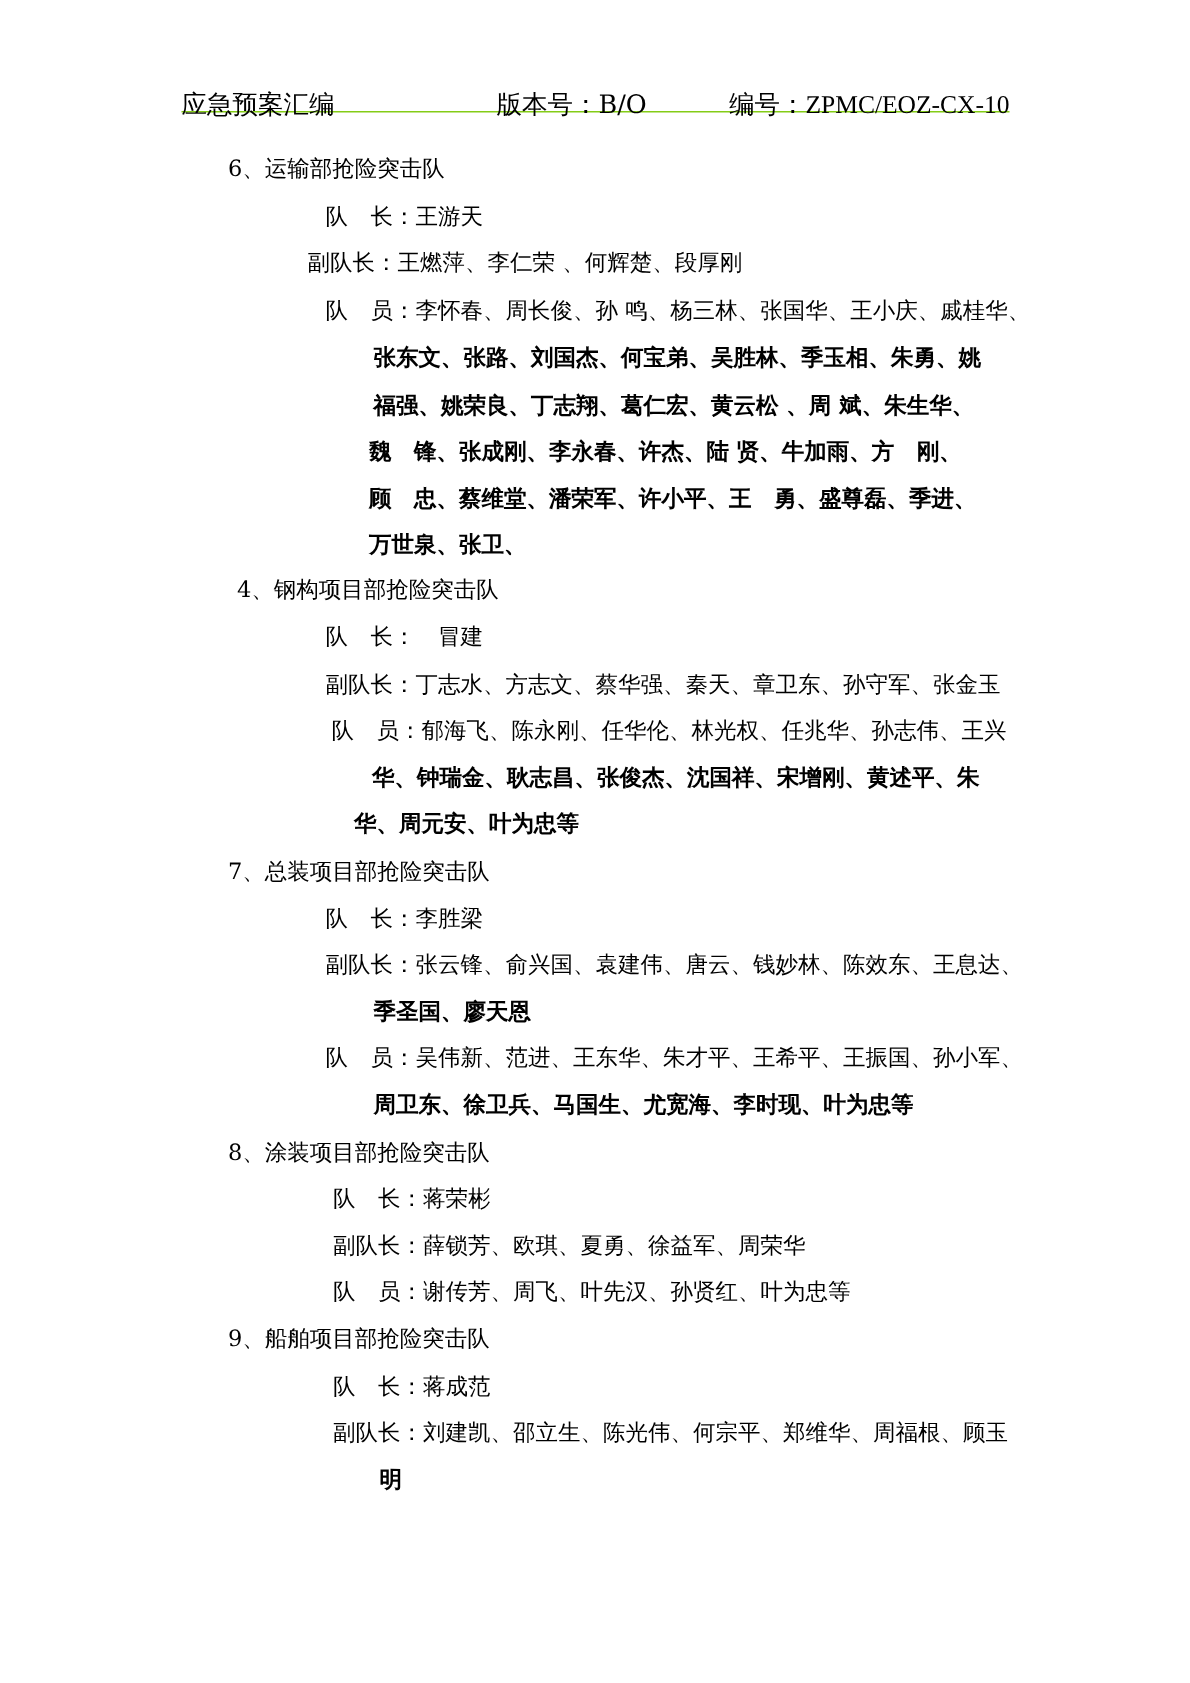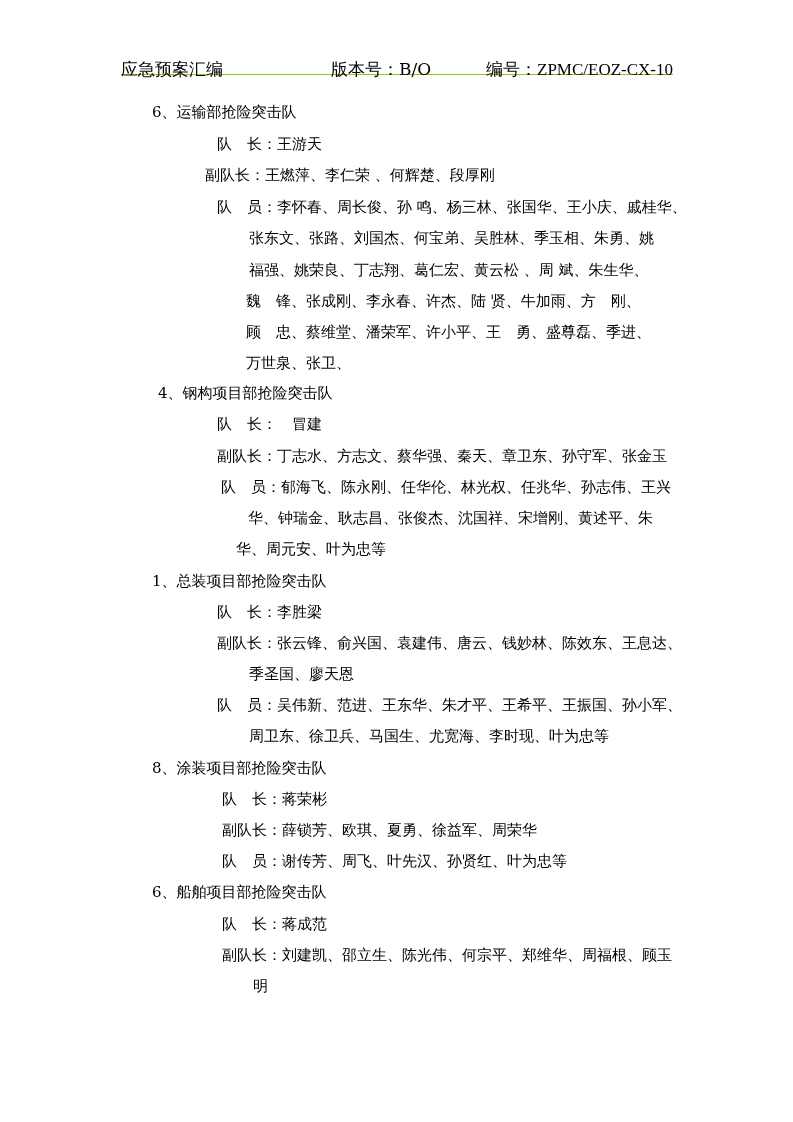--- a/index.html
+++ b/index.html
@@ -7,21 +7,21 @@
          font-family: "DejaVu Serif", "Liberation Serif", serif; color: #000; }
   .header { position: absolute; left: 121px; top: 56px; width: 552px; height: 18px;
             border-bottom: 1px solid #84cc16; font-size: 17px; }
   .header span { position: absolute; top: 2px; white-space: nowrap; }
   .h-left { left: 0; }
   .h-mid { left: 210px; }
   .h-right { right: 0; font-family: Liberation Serif, serif; }
   .line { position: absolute; white-space: nowrap; font-size: 15px; line-height: 20px; }
   .title { left: 152px; }
   .role { left: 184px; margin-left: 33px; }
-  .cont { left: 249px; }
+  .cont { left: 249px; font-weight: bold; }
 </style>
 </head>
 <body>
 
 <div class="header">
   <span class="h-left">应急预案汇编</span>
   <span class="h-mid">版本号：B/O</span>
   <span class="h-right">编号：ZPMC/EOZ-CX-10</span>
 </div>
 
@@ -35,28 +35,28 @@
 <div class="line cont" style="top:322px; left:246px">顾　忠、蔡维堂、潘荣军、许小平、王　勇、盛尊磊、季进、</div>
 <div class="line cont" style="top:353px; left:246px">万世泉、张卫、</div>
 
 <div class="line title" style="top:383px; left:158px">4、钢构项目部抢险突击队</div>
 <div class="line role" style="top:414px">队　长：　冒建</div>
 <div class="line role" style="top:446px">副队长：丁志水、方志文、蔡华强、秦天、章卫东、孙守军、张金玉</div>
 <div class="line role" style="top:477px; left:188px">队　员：郁海飞、陈永刚、任华伦、林光权、任兆华、孙志伟、王兴</div>
 <div class="line cont" style="top:508px; left:248px">华、钟瑞金、耿志昌、张俊杰、沈国祥、宋增刚、黄述平、朱</div>
 <div class="line cont" style="top:539px; left:236px">华、周元安、叶为忠等</div>
 
-<div class="line title" style="top:571px">1、总装项目部抢险突击队</div>
+<div class="line title" style="top:571px">7、总装项目部抢险突击队</div>
 <div class="line role" style="top:602px">队　长：李胜梁</div>
 <div class="line role" style="top:633px">副队长：张云锋、俞兴国、袁建伟、唐云、钱妙林、陈效东、王息达、</div>
 <div class="line cont" style="top:664px">季圣国、廖天恩</div>
 <div class="line role" style="top:695px">队　员：吴伟新、范进、王东华、朱才平、王希平、王振国、孙小军、</div>
 <div class="line cont" style="top:726px">周卫东、徐卫兵、马国生、尤宽海、李时现、叶为忠等</div>
 
 <div class="line title" style="top:758px">8、涂装项目部抢险突击队</div>
 <div class="line role" style="top:789px; left:189px">队　长：蒋荣彬</div>
 <div class="line role" style="top:820px; left:189px">副队长：薛锁芳、欧琪、夏勇、徐益军、周荣华</div>
 <div class="line role" style="top:851px; left:189px">队　员：谢传芳、周飞、叶先汉、孙贤红、叶为忠等</div>
 
-<div class="line title" style="top:882px">6、船舶项目部抢险突击队</div>
+<div class="line title" style="top:882px">9、船舶项目部抢险突击队</div>
 <div class="line role" style="top:914px; left:189px">队　长：蒋成范</div>
 <div class="line role" style="top:945px; left:189px">副队长：刘建凯、邵立生、陈光伟、何宗平、郑维华、周福根、顾玉</div>
 <div class="line cont" style="top:976px; left:253px">明</div>
 
 </body></html>

